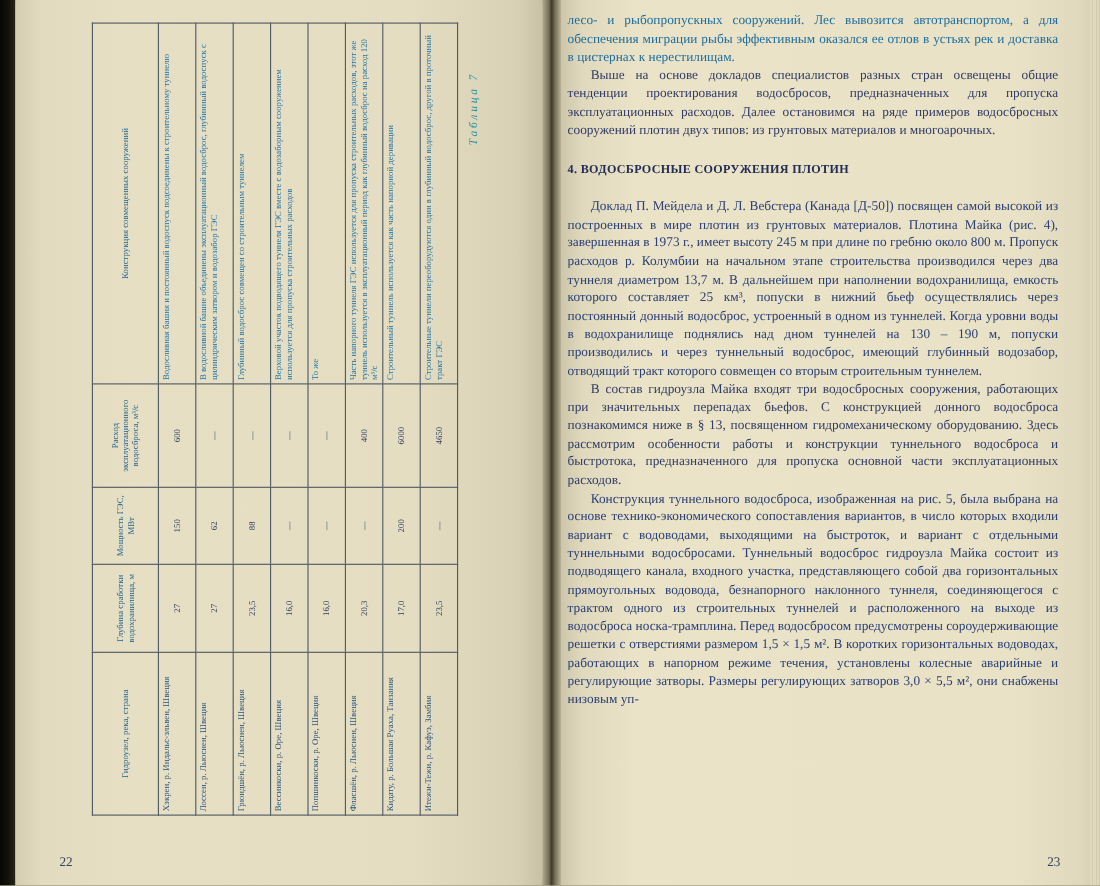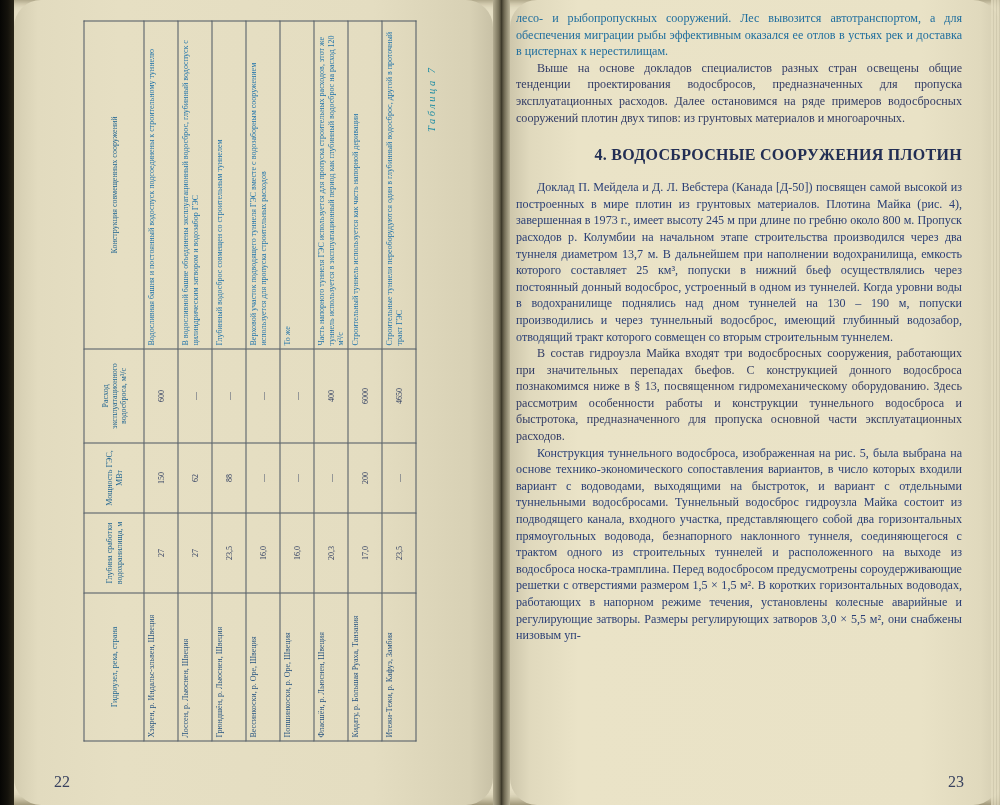--- a/index.html
+++ b/index.html
@@ -9,21 +9,21 @@
     position:relative; overflow:hidden; background:#8a8472;
   }
   .spread {
     position:absolute; inset:0; background:#e5dec3;
     box-shadow: inset 0 7px 9px -6px rgba(70,58,24,.55), inset 0 -9px 11px -6px rgba(70,58,24,.6);
   }
   .spine-strip {
     position:absolute; left:0; top:0; width:14px; height:100%;
     background:linear-gradient(90deg,#060604 0%,#14120c 55%,#2a2619 100%);
   }
-  .page { position:absolute; top:0; height:805px;border-radius:27px; }
+  .page { position:absolute; top:0; height:805px; }
   .page-left {
     left:14px; width:479px;
     background:linear-gradient(90deg,#d4cdb1 0%,#e2dbbf 5%,#e6dfc3 22%,#e4ddc1 75%,#d8d1b5 95%,#c8c1a6 100%);
   }
   .page-right {
     left:510px; width:490px;
     background:linear-gradient(90deg,#cdc6ab 0%,#e0d9bd 4%,#eae3c7 14%,#e9e2c6 84%,#e0d9bd 96%,#d3ccb1 100%);
   }
   .gutter {
     position:absolute; left:493px; top:0; width:17px; height:805px;
@@ -54,36 +54,36 @@
   td.c-num  { text-align:center; vertical-align:middle; }
   td.c-con  { color:#1e72aa; }
 
   .tbl-caption {
     position:absolute; left:412px; top:132px; width:106px; height:16px;
     transform:rotate(-90deg); transform-origin:0 0;
     font-style:italic; letter-spacing:2.5px; font-size:10.5px;
     color:#1f8da4; white-space:nowrap;
   }
 
-  .pn { position:absolute; bottom:14px; font-size:16px; color:#39425f; }
+  .pn { position:absolute; bottom:14px; font-size:12px; color:#39425f; }
   .pn-left  { left:40px; }
   .pn-right { right:36px; }
 
   
   .text-block {
     position:absolute; left:6px; top:10px; width:446px;
     color:#323c66; font-size:12.1px; line-height:16.6px; text-align:justify;
   }
   .text-block p { text-indent:21px; margin:0; }
   .text-block p.no-indent { text-indent:0; }
   .text-block p.tint { color:#1f6e9e; }
   .text-block p.tint2 { color:#2c4076; }
   h3.sect {
-    margin:20px 0 16px 0; font-size:16px; font-weight:bold;
-    color:#222e54; line-height:17px; letter-spacing:.3px; text-align:right;
+    margin:20px 0 16px 0; font-size:11px; font-weight:bold;
+    color:#222e54; line-height:17px; letter-spacing:.3px; text-align:left;
   }
   .sect2 { display:block; padding-left:17px; }
 </style>
 </head>
 <body>
 
 <div class="spread">
 
   <div class="spine-strip"></div>
 

